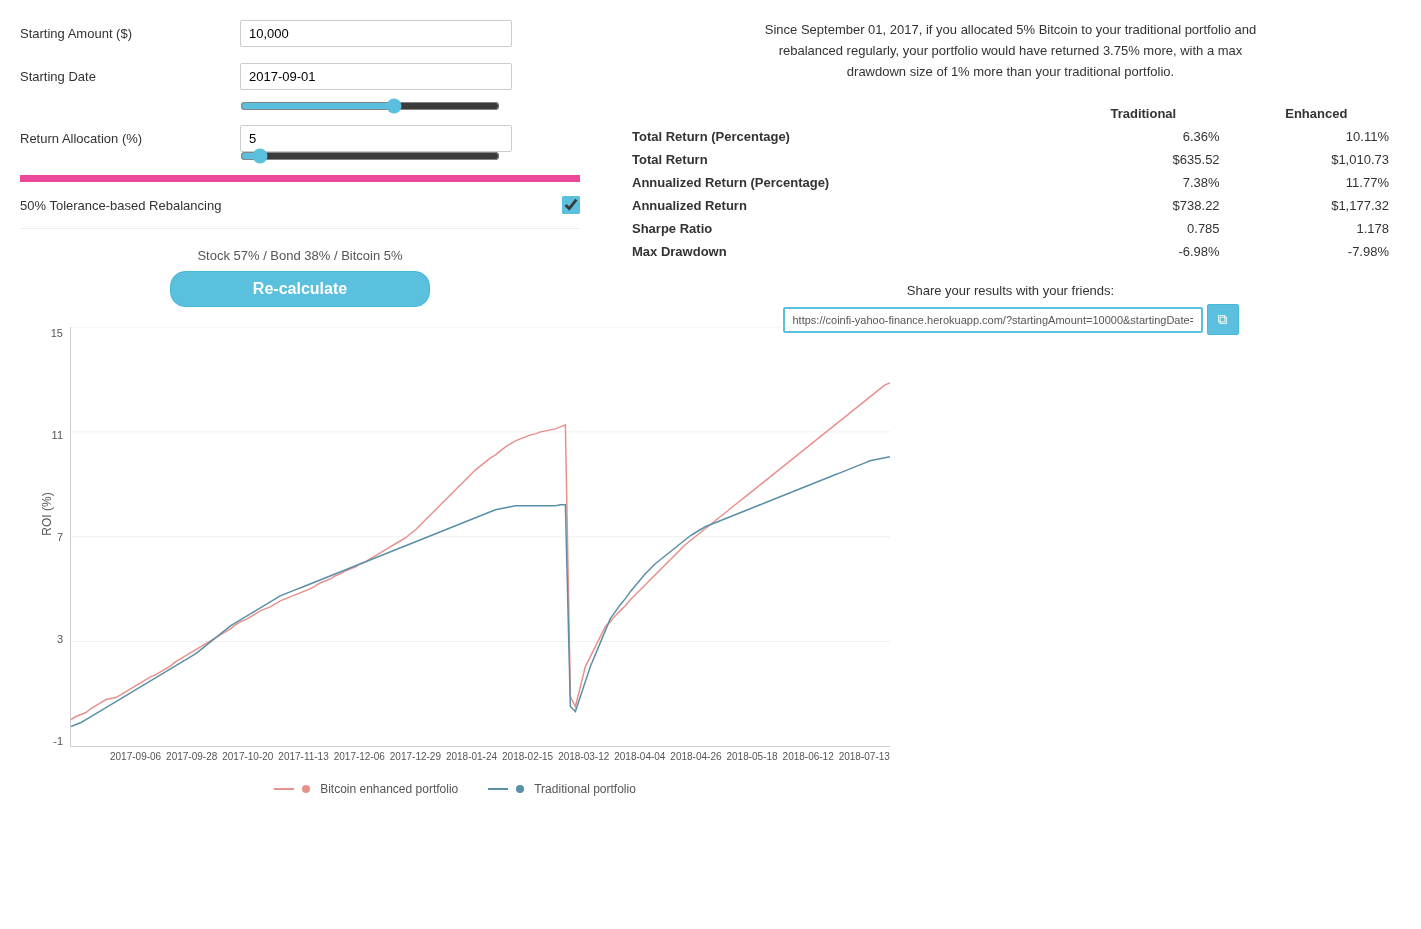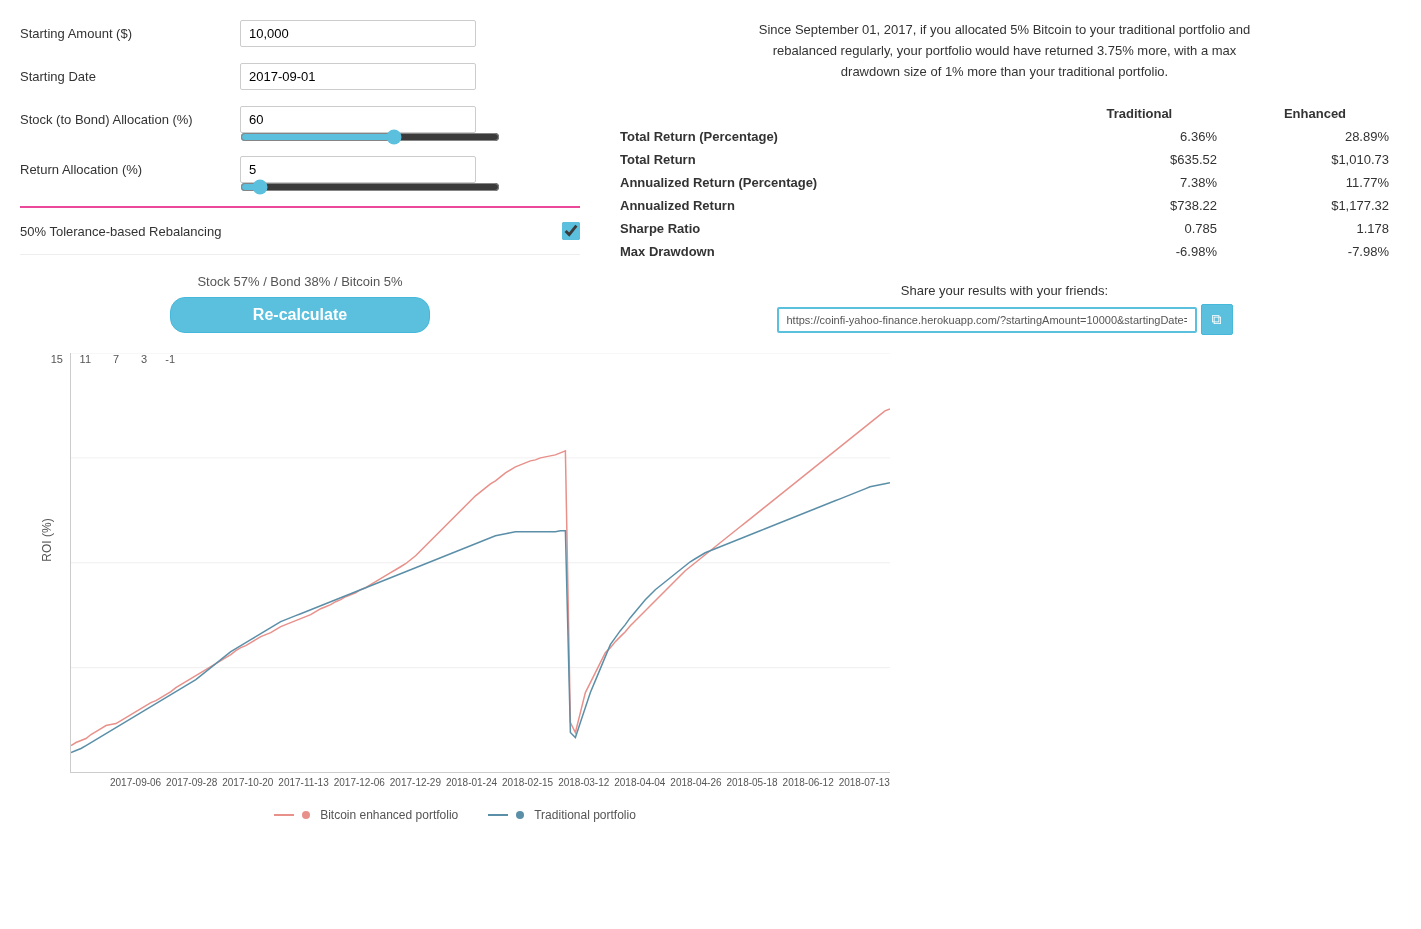--- a/index.html
+++ b/index.html
@@ -1,22 +1,22 @@
 <!DOCTYPE html>
 <html><head>
   <meta charset="utf-8">
   <style>
     * { box-sizing: border-box; margin: 0; padding: 0; }
     body { font-family: Arial, sans-serif; font-size: 13px; background: #fff; color: #333; padding: 20px; }
-    .main-layout { display: flex; gap: 28px; }
+    .main-layout { display: flex; gap: 40px; }
     .left-panel { width: 560px; flex-shrink: 0; }
     .right-panel { flex: 1; }
     .form-row { display: flex; align-items: center; margin-bottom: 16px; }
     .form-label { width: 220px; font-size: 13px; }
-    .form-input { width: 236px; border: 1px solid #ccc; padding: 5px 8px; font-size: 13px; border-radius: 2px; }
+    .form-input { width: 272px; border: 1px solid #ccc; padding: 5px 8px; font-size: 13px; border-radius: 2px; }
     .slider-container { padding-left: 220px; margin-top: -8px; margin-bottom: 8px; }
     input[type=range] { width: 260px; accent-color: #5bc0de; }
     .checkbox-row { display: flex; align-items: center; margin-bottom: 16px; }
     .checkbox-label { flex: 1; font-size: 13px; }
     input[type=checkbox] { width: 18px; height: 18px; accent-color: #5bc0de; border: 2px solid #5bc0de; }
     .allocation-text { text-align: center; font-size: 13px; color: #555; margin-bottom: 8px; margin-top: 19px; }
     .recalculate-btn { display: block; width: 260px; margin: 0 auto 20px auto; background: #5bc0de; color: #fff; border: 1px solid #46b8da; padding: 8px; font-size: 16px; font-weight: bold; cursor: pointer; border-radius: 15px; text-align: center; }
     .summary-text { font-size: 13px; text-align: center; line-height: 1.6; margin-bottom: 20px; color: #333; max-width: 520px; margin-left: auto; margin-right: auto; }
     .results-table { width: 100%; border-collapse: collapse; margin-bottom: 20px; font-size: 13px; }
     .results-table th { font-weight: bold; text-align: center; padding: 4px 12px; }
@@ -25,21 +25,21 @@
     .results-table td:not(:first-child) { text-align: right; }
     .share-section { text-align: center; }
     .share-label { font-size: 13px; margin-bottom: 6px; }
     .share-url-row { display: flex; justify-content: center; align-items: center; gap: 4px; }
     .share-url-input { width: 420px; border: 2px solid #5bc0de; padding: 5px 8px; font-size: 11px; border-radius: 2px; color: #555; }
     .copy-btn { background: #5bc0de; border: 1px solid #46b8da; color: #fff; padding: 6px 10px; cursor: pointer; border-radius: 2px; font-size: 14px; }
     
     .chart-wrapper { margin-top: 10px; }
     .chart-container { position: relative; width: 100%; height: 420px; border-left: 1px solid #ccc; border-bottom: 1px solid #ccc; }
     .chart-y-label { position: absolute; left: -40px; top: 50%; transform: rotate(-90deg) translateX(50%); font-size: 12px; color: #555; white-space: nowrap; }
-    .y-axis-labels { position: absolute; left: -32px; top: 0; bottom: 0; display: flex; flex-direction: row; justify-content: space-between; font-size: 11px; color: #555; }
+    .y-axis-labels { position: absolute; left: -32px; top: 0; bottom: 0; display: flex; flex-direction: column; justify-content: space-between; font-size: 11px; color: #555; }
     .y-axis-labels span { text-align: right; width: 28px; }
     .x-axis-labels { display: flex; justify-content: space-between; margin-top: 4px; padding-left: 40px; font-size: 10px; color: #555; }
     .chart-svg-wrapper { position: absolute; top: 0; left: 0; right: 0; bottom: 0; }
     .chart-outer { position: relative; margin-left: 50px; margin-bottom: 20px; }
     .legend { display: flex; justify-content: center; gap: 30px; font-size: 12px; color: #555; margin-top: 8px; }
     .legend-item { display: flex; align-items: center; gap: 6px; }
   </style>
 </head>
 <body>
 
@@ -51,40 +51,36 @@
       <span class="form-label">Starting Amount ($)</span>
       <input class="form-input" type="text" value="10,000" style="">
     </div>
 
     <div class="form-row">
       <span class="form-label">Starting Date</span>
       <input class="form-input" type="text" value="2017-09-01" style="">
     </div>
 
     <div>
-      <div class="form-row" style="margin-bottom:4px;">
-        <span class="form-label">Stock (to Bond) Allocation (%)</span>
-        <input class="form-input" type="text" value="60" style="">
-      </div>
       <div class="slider-container">
         <input type="range" min="0" max="100" value="60" style="">
       </div>
     </div>
 
     <div>
       <div class="form-row" style="margin-bottom:4px;">
         <span class="form-label">Return Allocation (%)</span>
         <input class="form-input" type="text" value="5" style="">
       </div>
       <div class="slider-container">
         <input type="range" min="0" max="100" value="5" style="">
       </div>
     </div>
 
-    <div class="checkbox-row" style="border-top: 2px solid #ec4899; padding-top: 14px; padding-bottom: 14px; border-bottom: 1px solid #eee; margin-bottom: 10px;">
+    <div class="checkbox-row" style="border-top: 7px solid #ec4899; padding-top: 14px; padding-bottom: 14px; border-bottom: 1px solid #eee; margin-bottom: 10px;">
       <span class="checkbox-label">50% Tolerance-based Rebalancing</span>
       <input type="checkbox" checked="" style="">
     </div>
 
     <div class="allocation-text">Stock 57% / Bond 38% / Bitcoin 5%</div>
 
     <button class="recalculate-btn">Re-calculate</button>
 
     <div class="chart-wrapper" style="width: 870px; position: relative; left: 0;">
       <div class="chart-outer">
@@ -159,21 +155,21 @@
         <tr>
           <th></th>
           <th>Traditional</th>
           <th>Enhanced</th>
         </tr>
       </thead>
       <tbody id="results-tbody">
       <tr>
       <td>Total Return (Percentage)</td>
       <td>6.36%</td>
-      <td>28.89%</td>
+      <td>10.11%</td>
     </tr>
           <tr>
       <td>Total Return</td>
       <td>$635.52</td>
       <td>$1,010.73</td>
     </tr>
           <tr>
       <td>Annualized Return (Percentage)</td>
       <td>7.38%</td>
       <td>11.77%</td>

